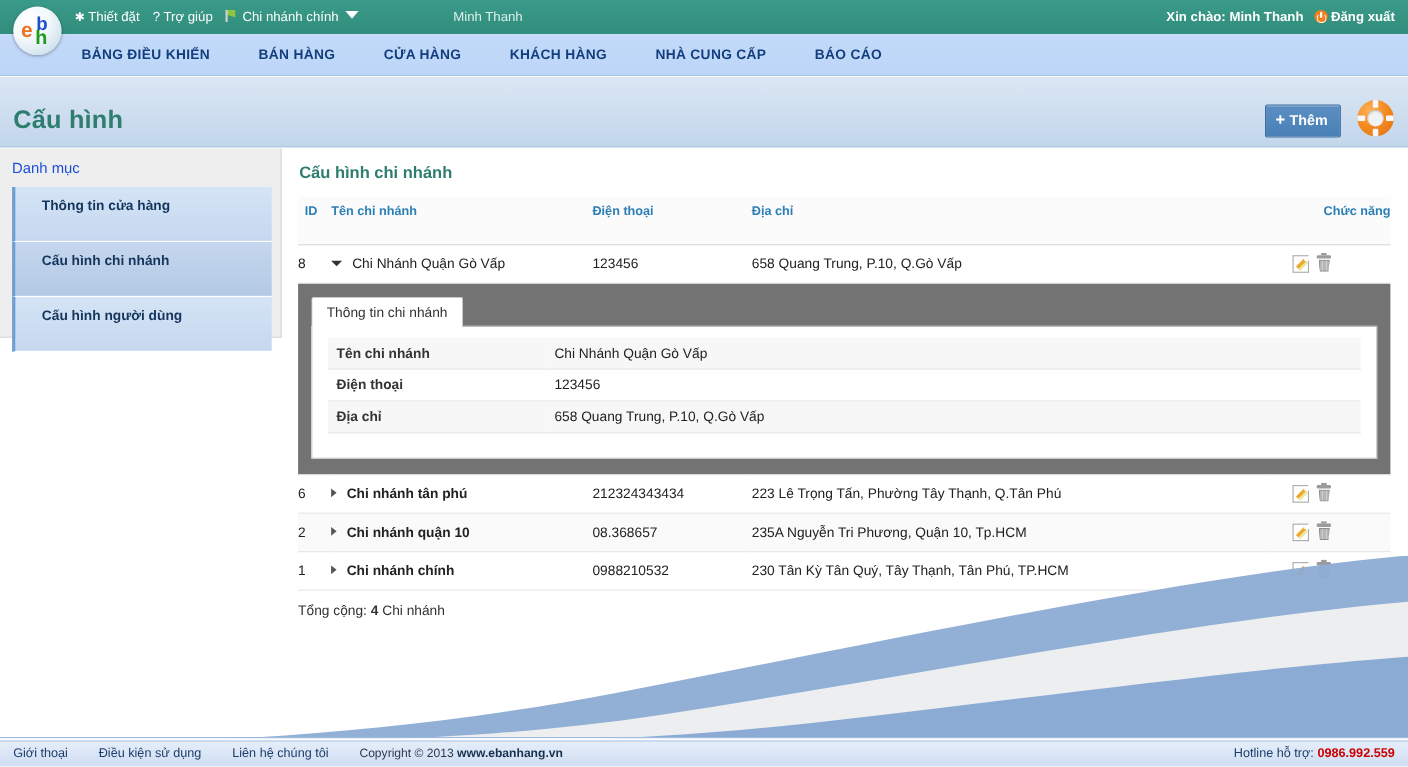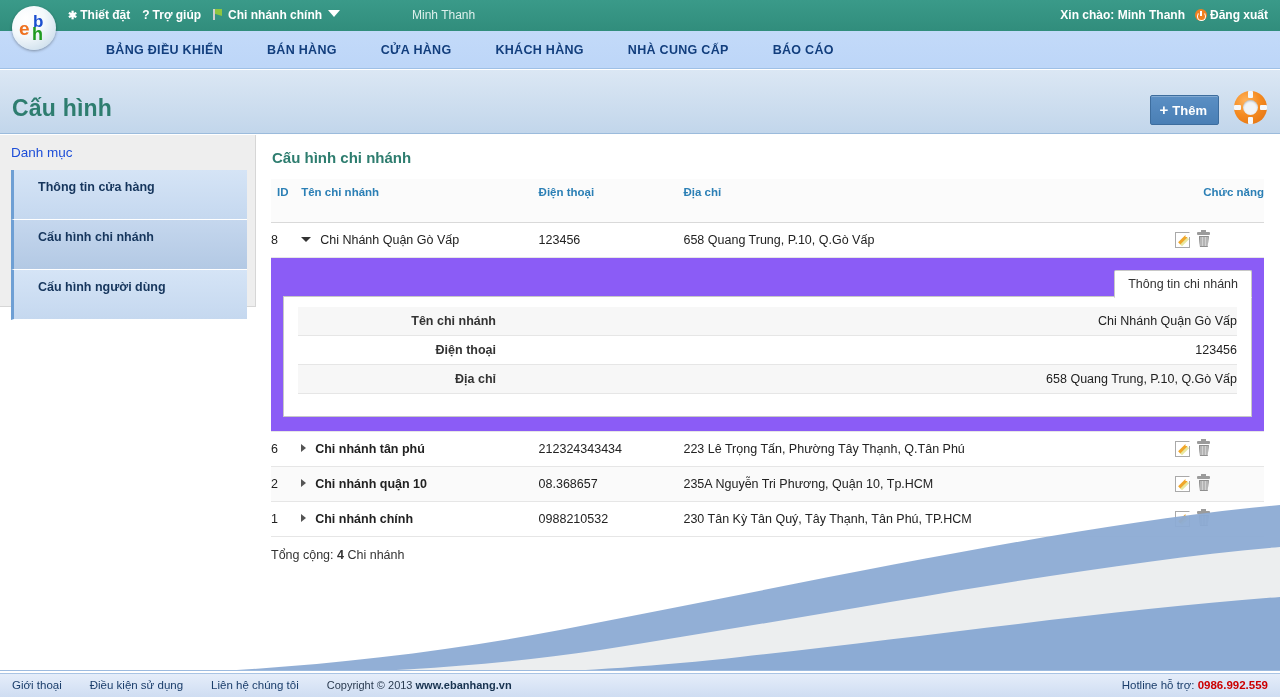--- a/index.html
+++ b/index.html
@@ -15,21 +15,21 @@
   #page { position: relative; width: 1280px; height: 697px; background:#fff; overflow:hidden; }
 
   
   .topbar {
     position: absolute; left:0; top:0; width:1280px; height:31px;
     background: linear-gradient(#3a9a89, #318d7c);
     color: #ffffff;
     font-size: 12px;
   }
   .topbar-inner { position:relative; height:31px; }
-  .tb-left { position:absolute; left:68px; top:8px; display:flex; align-items:center; gap:0px;font-weight:bold; }
+  .tb-left { position:absolute; left:68px; top:8px; display:flex; align-items:center; gap:0px; }
   .tb-link { color:#ffffff; font-size:12px; text-decoration:none; white-space:nowrap; cursor:pointer; }
   .tb-sep { display:inline-block; width:12px; }
   .star-icon { color:#ffffff; font-size:11px; margin-right:3px; }
   .q-icon { color:#ffffff; font-size:12px; margin-right:3px; }
   .flag-icon {
     display:inline-block; width:11px; height:11px; position:relative; margin-right:4px;
     vertical-align:-1px;
   }
   .flag-icon::before{
     content:""; position:absolute; left:0; top:0; width:9px; height:7px;
@@ -69,21 +69,21 @@
   .logo .l-e { left:7px;  top:13px; font-size:19px; color:#ef7221; }
   .logo .l-b { left:21px; top:7px;  font-size:17px; color:#1b4fd0; }
   .logo .l-h { left:20px; top:19px; font-size:18px; color:#1f9b20; }
 
   
   .navbar {
     position:absolute; left:0; top:31px; width:1280px; height:38px;
     background: linear-gradient(#c3daf9, #bdd6f8);
     border-bottom:1px solid #9fc0e6;
   }
-  .nav-items { position:absolute; left:84px; top:0; height:38px; display:flex; align-items:center; }
+  .nav-items { position:absolute; left:52px; top:0; height:38px; display:flex; align-items:center; }
   .nav-item {
     color:#123e7d; font-size:12.5px; font-weight:bold; letter-spacing:0.3px;
     padding:0 22px; line-height:38px; text-decoration:none; cursor:pointer; white-space:nowrap;
   }
 
   
   .titleband {
     position:absolute; left:0; top:70px; width:1280px; height:64px;
     background: linear-gradient(#dbe7f4, #c2d6eb);
     border-bottom:1px solid #9bbbdc;
@@ -203,21 +203,21 @@
   }
   .ico-trash .can {
     position:absolute; left:1.5px; top:4px; width:10px; height:11px;
     background: repeating-linear-gradient(90deg, #b5b5b5 0 2px, #d2d2d2 2px 3px);
     border:1px solid #8f8f8f;
     clip-path: polygon(0 0, 100% 0, 88% 100%, 12% 100%);
   }
 
   
   .detail-cell { padding:0 !important; border-bottom:1px solid #e6e6e6; }
-  .detail-wrap { position:relative; padding:12px 12px 14px 12px; background:#8b5cf6;text-align:right; }
+  .detail-wrap { position:relative; padding:12px 12px 14px 12px; background:#737373; }
   .tabbar { position:relative; height:27px; }
   .tab-active {
     position:relative; z-index:2; display:inline-block;
     border:1px solid #c8c8c8; border-bottom:1px solid #ffffff;
     background:#ffffff; padding:6px 13px 6px 13px;
     font-size:12.5px; color:#333333; border-radius:2px 2px 0 0; cursor:pointer;
   }
   .tab-line { position:absolute; left:0; right:0; bottom:0; height:1px; background:#c8c8c8; }
   .detail-box {
     border:1px solid #c8c8c8; border-top:none; background:#ffffff;

